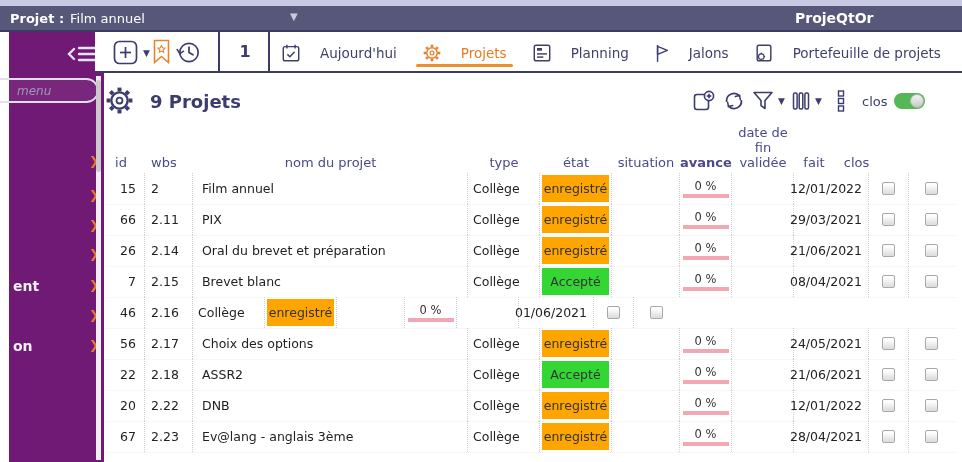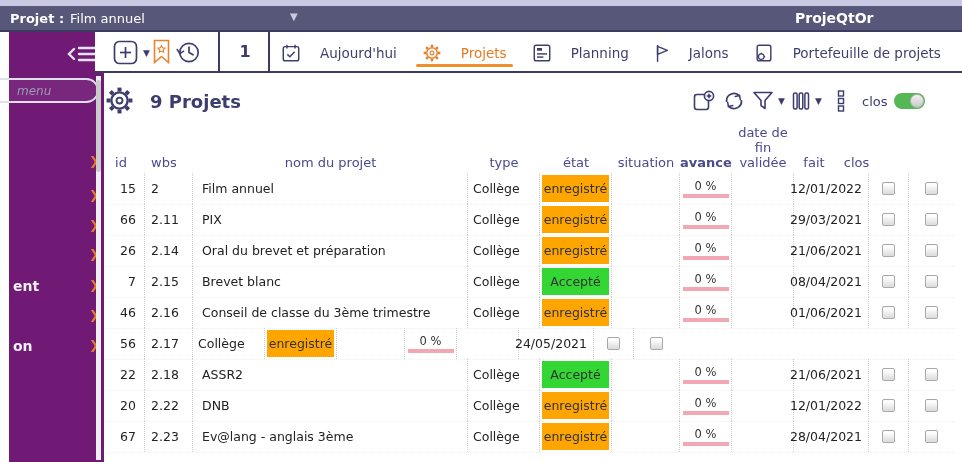--- a/index.html
+++ b/index.html
@@ -423,21 +423,20 @@
       <span class="checkbox"></span>
     </div>
     <div class="c-clos">
       <span class="checkbox"></span>
     </div>
   </div>
 
   <div class="trow">
     <div class="c-id">46</div>
     <div class="c-wbs">2.16</div>
-    <div class="c-nom">Conseil de classe du 3ème trimestre</div>
     <div class="c-type">Collège</div>
     <div class="c-etat">
       <span class="badge" style="background: rgb(255, 165, 0);">enregistré</span>
     </div>
     <div class="c-sit"></div>
     <div class="c-av">
       <div class="pw">
         <span>0 %</span>
         <div class="pbar"></div>
       </div>
@@ -448,20 +447,21 @@
       <span class="checkbox"></span>
     </div>
     <div class="c-clos">
       <span class="checkbox"></span>
     </div>
   </div>
 
   <div class="trow">
     <div class="c-id">56</div>
     <div class="c-wbs">2.17</div>
+    <div class="c-nom">Choix des options</div>
     <div class="c-type">Collège</div>
     <div class="c-etat">
       <span class="badge" style="background: rgb(255, 165, 0);">enregistré</span>
     </div>
     <div class="c-sit"></div>
     <div class="c-av">
       <div class="pw">
         <span>0 %</span>
         <div class="pbar"></div>
       </div>

